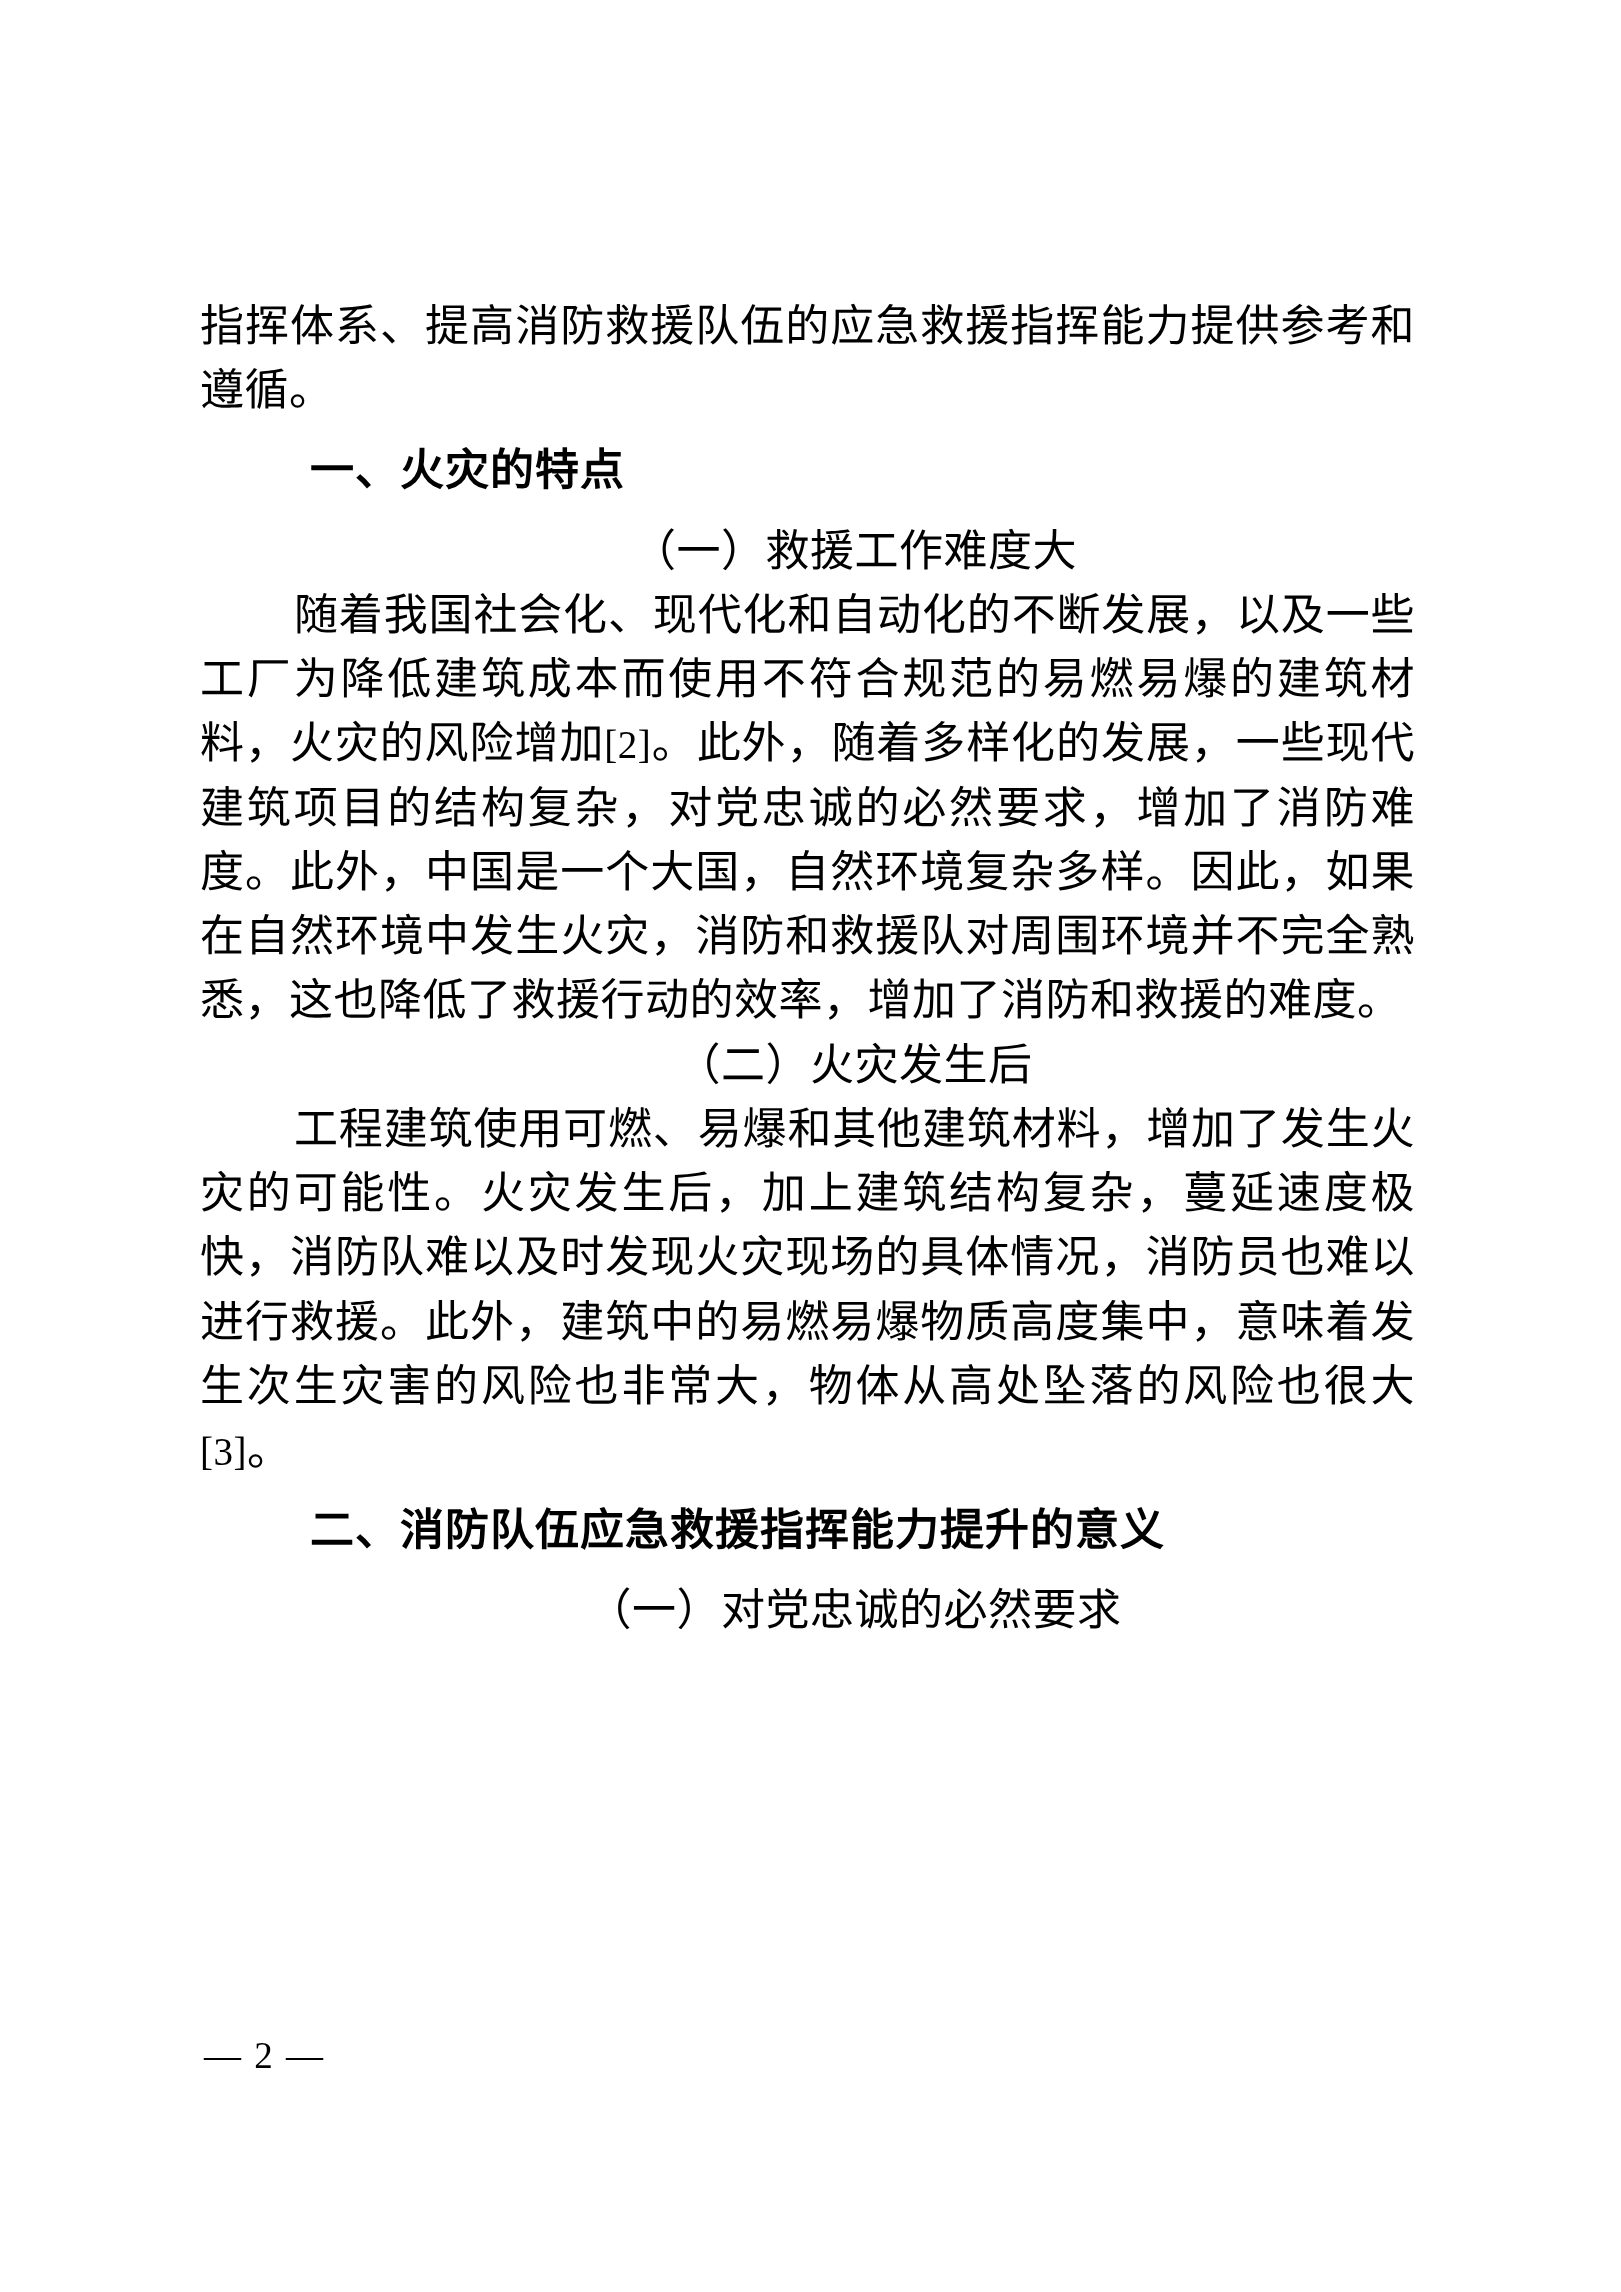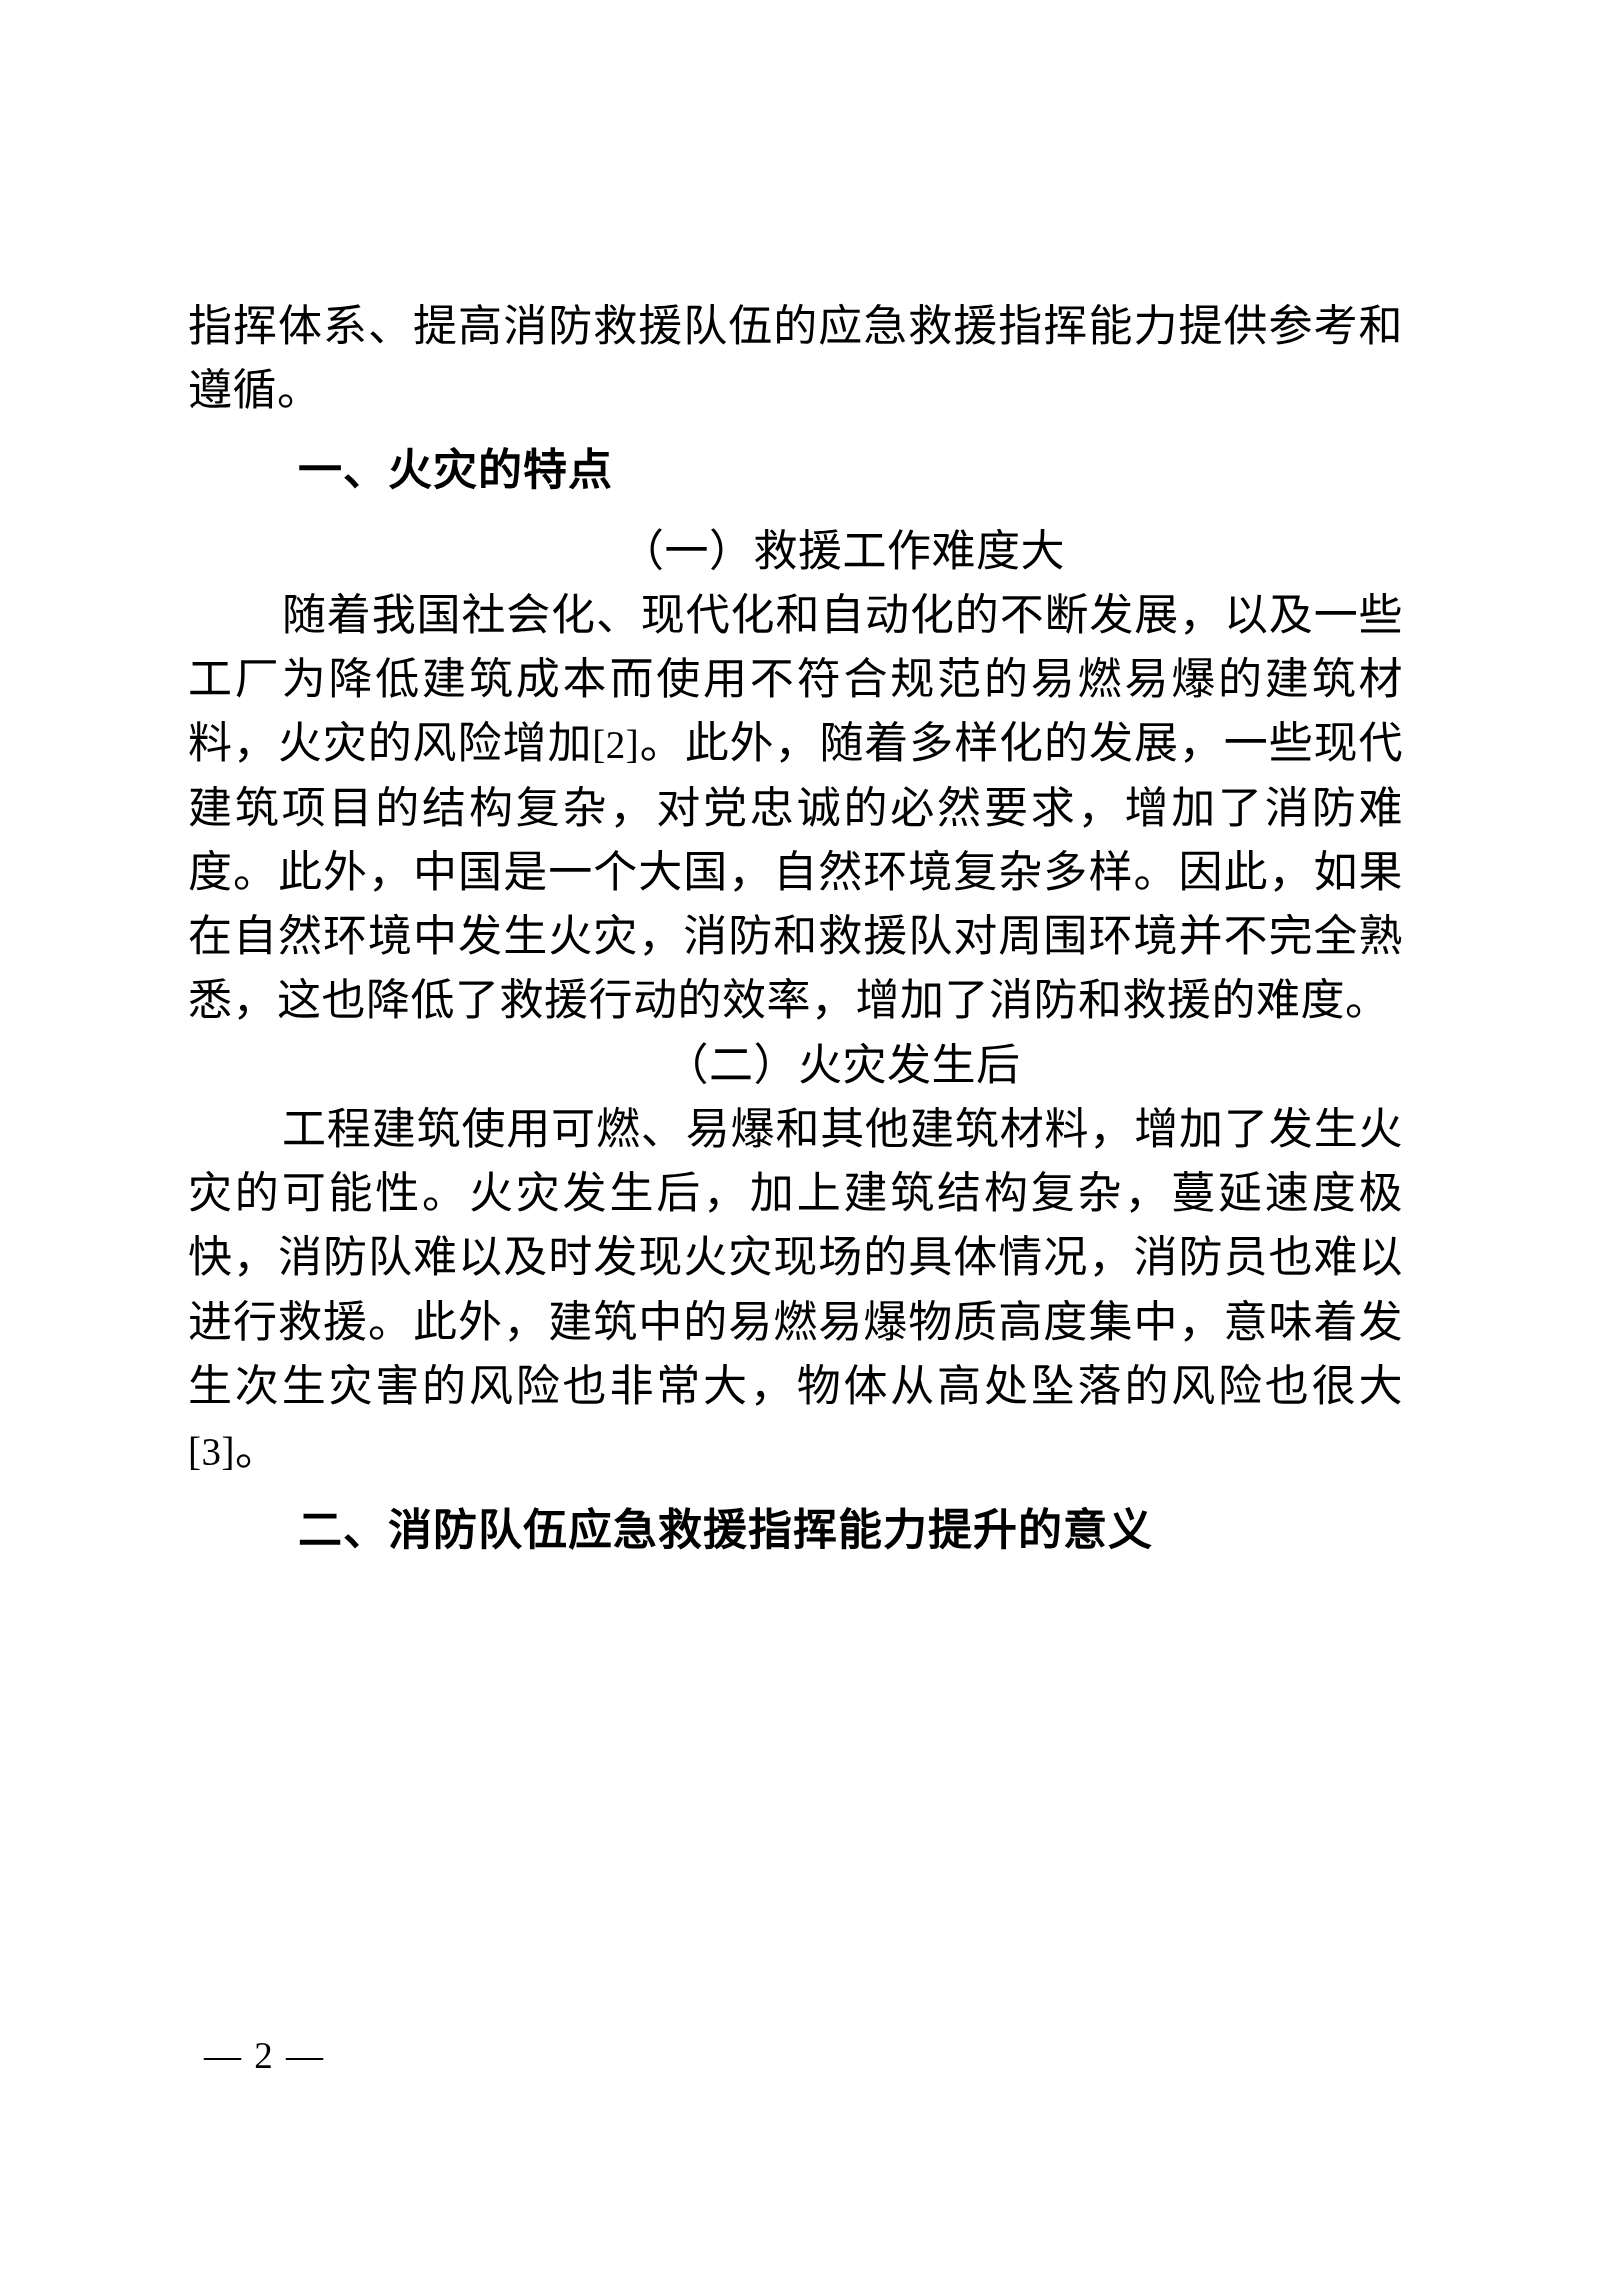--- a/index.html
+++ b/index.html
@@ -13,21 +13,21 @@
     width: 1621px;
     height: 2293px;
     background: #ffffff;
     margin: 0 auto;
     overflow: hidden;
     font-family: "Liberation Sans", "DejaVu Sans", sans-serif;
     color: #000000;
   }
   .content {
     position: absolute;
-    left: 188px;
+    left: 200px;
     top: 294px;
     width: 1215px;
   }
   
   .para {
     font-size: 44px;
     line-height: 1.46;
     text-align: justify;
     text-justify: inter-character;
     letter-spacing: 0.5px;
@@ -94,20 +94,21 @@
     <h3 class="h2-zh">（一）救援工作难度大</h3>
 
     <p class="para indent"><span>随着我国社会化、现代化和自动化的不断发展，以及一些工厂为降低建筑成本而使用不符合规范的易燃易爆的建筑材料，火灾的风险增加</span><span class="ref">[2]</span><span>。此外，随着多样化的发展，一些现代建筑项目的结构复杂，对党忠诚的必然要求，增加了消防难度。此外，中国是一个大国，自然环境复杂多样。因此，如果在自然环境中发生火灾，消防和救援队对周围环境并不完全熟悉，这也降低了救援行动的效率，增加了消防和救援的难度。</span></p>
 
     <h3 class="h2-zh">（二）火灾发生后</h3>
 
     <p class="para indent"><span>工程建筑使用可燃、易爆和其他建筑材料，增加了发生火灾的可能性。火灾发生后，加上建筑结构复杂，蔓延速度极快，消防队难以及时发现火灾现场的具体情况，消防员也难以进行救援。此外，建筑中的易燃易爆物质高度集中，意味着发生次生灾害的风险也非常大，物体从高处坠落的风险也很大</span><span class="ref">[3]</span><span>。</span></p>
 
     <h2 class="h1-zh">二、消防队伍应急救援指挥能力提升的意义</h2>
 
+    <h3 class="h2-zh">（一）对党忠诚的必然要求</h3>
 
   </div>
 
   <div class="footer">
     <span class="page-number">— 2 —</span>
   </div>
 
 </div>
 
 

